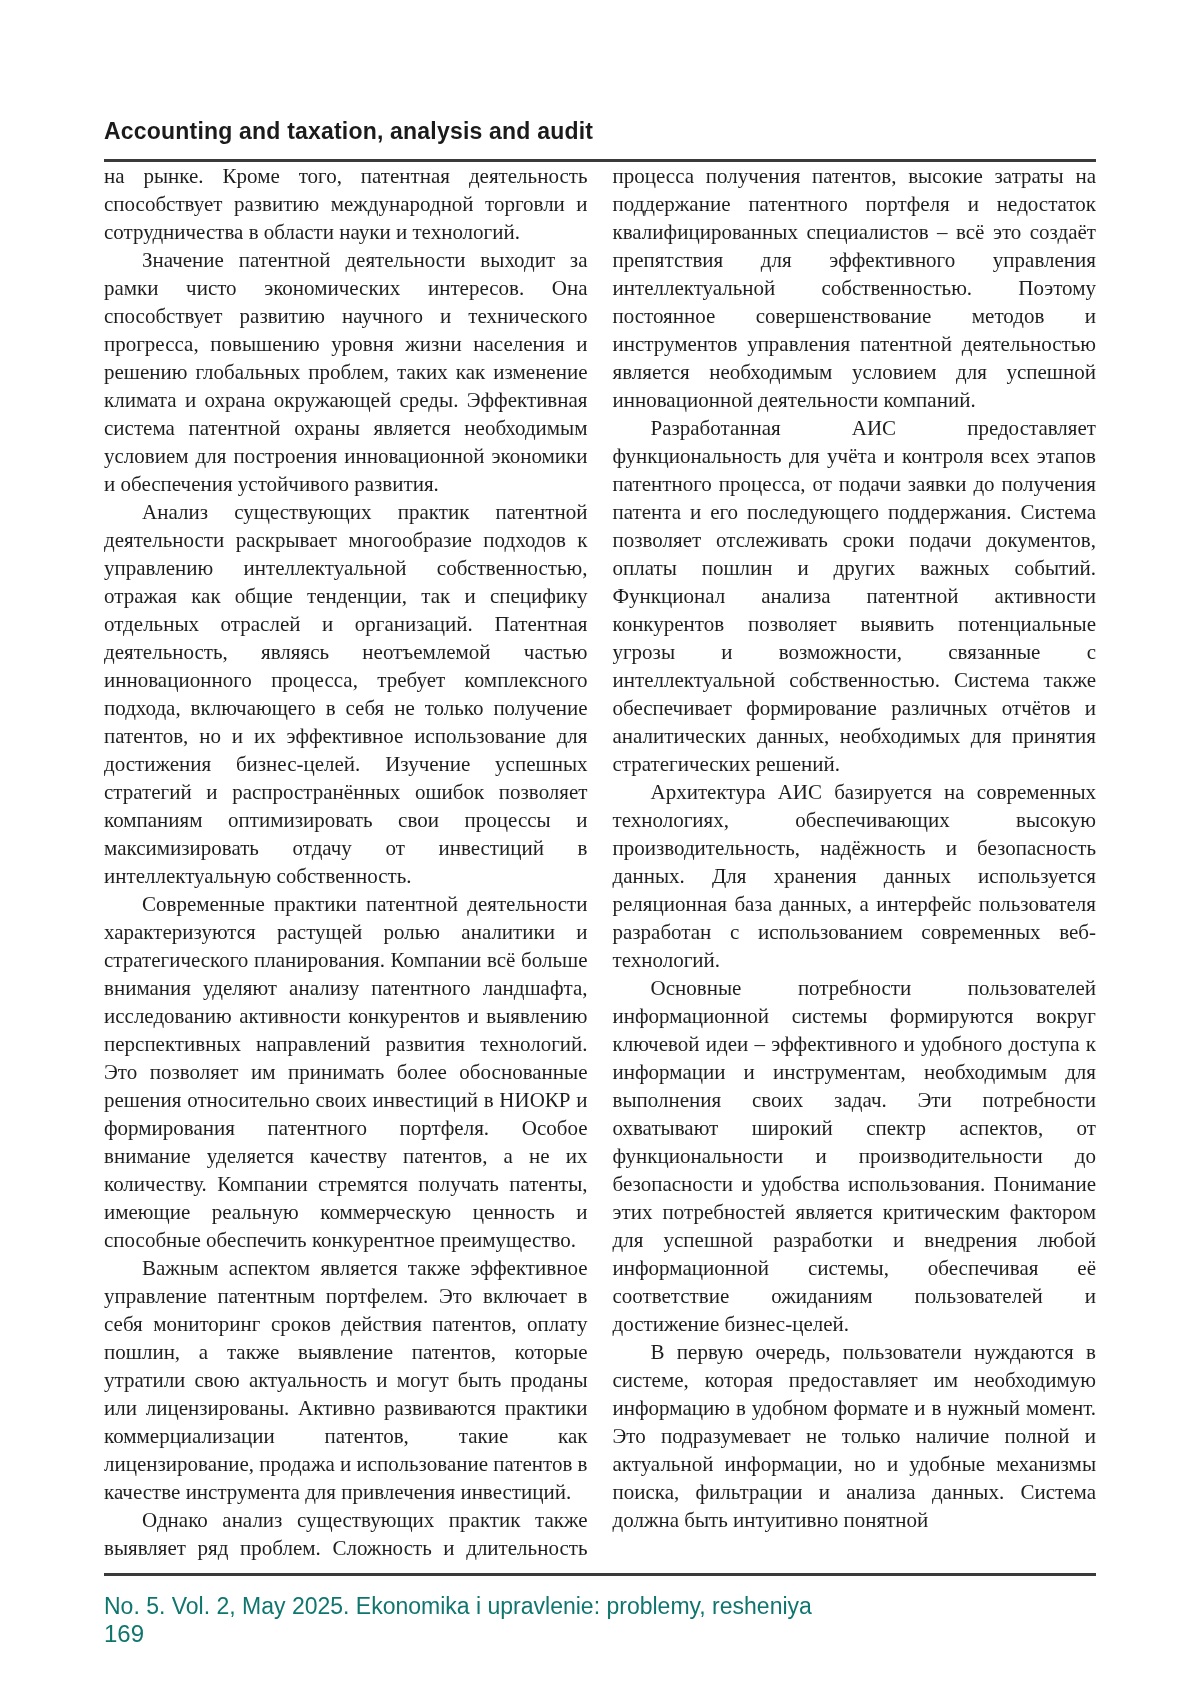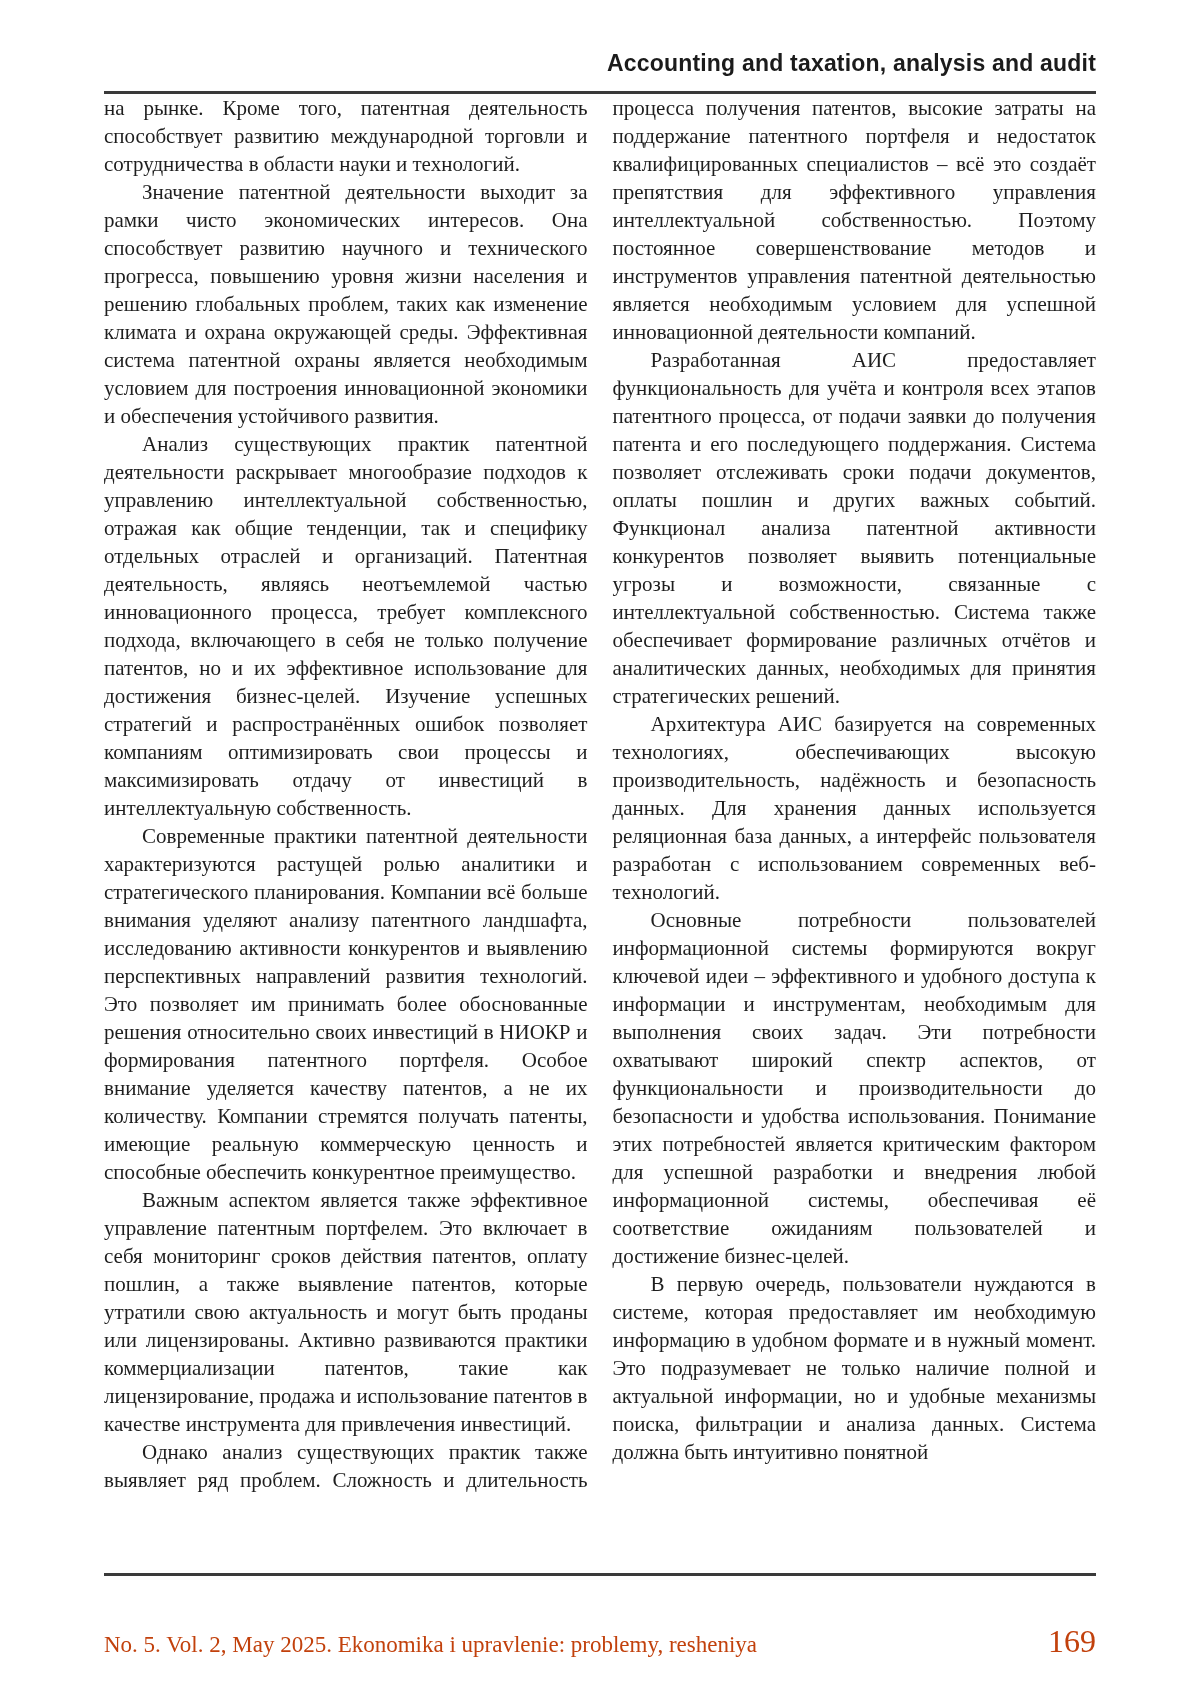--- a/index.html
+++ b/index.html
@@ -9,22 +9,22 @@
     height: 1698px;
     margin: 0 auto;
     background: #ffffff;
     box-sizing: border-box;
     padding: 0 104px;
     overflow: hidden;
     color: #1e1e1e;
     font-family: "Liberation Serif", "DejaVu Serif", serif;
   }
   .running-head {
-    padding-top: 50px;
-    text-align: right;
+    padding-top: 118px;
+    text-align: left;
     font-family: "Liberation Sans", "DejaVu Sans", sans-serif;
     font-weight: bold;
     font-size: 23px;
     letter-spacing: 0.2px;
     color: #1b1b1b;
   }
   .head-rule {
     height: 0;
     border: none;
     border-top: 3px solid #3a3a3a;
@@ -58,25 +58,26 @@
     height: 0;
     border: none;
     border-top: 3px solid #3a3a3a;
     margin: 0;
   }
   .footer-row {
     display: flex;
     justify-content: space-between;
     align-items: baseline;
     padding-top: 17px;
-    font-family: Liberation Serif, serif;
+    font-family: Liberation Sans, sans-serif;
     font-size: 23px;
-    color: #c2410c;
+    color: #0f766e;
+    flex-direction: column;
   }
-  .page-number { font-size: 32px; margin-top: 30px; }
+  .page-number { font-size: 24px; }
 </style>
 </head>
 <body>
 
 <div class="page">
 
   <div class="running-head">Accounting and taxation, analysis and audit</div>
 
   <hr class="head-rule">
 

